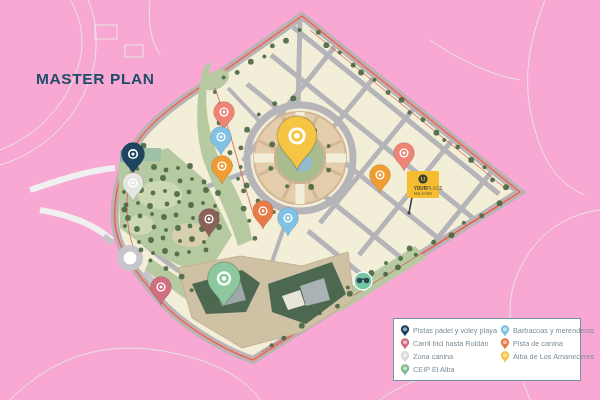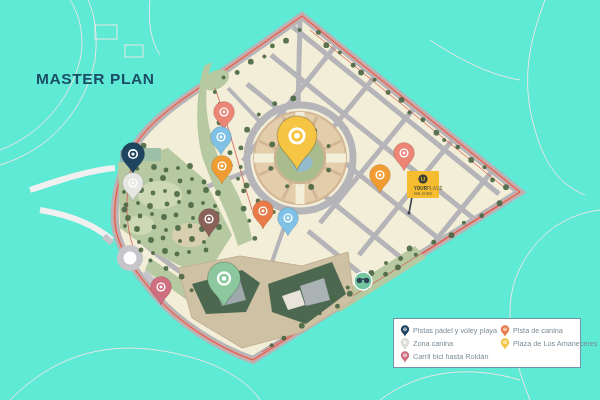--- a/index.html
+++ b/index.html
@@ -1,16 +1,16 @@
 <!DOCTYPE html>
 <html><head>
 <meta charset="utf-8">
 <style>
   body{margin:0;font-family:"Liberation Sans",sans-serif;background:#fff}
-  #page{position:relative;width:600px;height:400px;background:#5eead4;overflow:hidden}
+  #page{position:relative;width:600px;height:400px;background:#f9a8d4;overflow:hidden}
   #map{position:absolute;left:0;top:0}
   #title{position:absolute;left:36px;top:70px;font-weight:bold;font-size:15.5px;color:#1c4e68;letter-spacing:.6px}
   #legend{position:absolute;left:393px;top:318px;width:188px;background:#fff;border:1px solid #6f94a9;
           padding:5px 3px 4px 6px;display:flex;gap:3px;box-sizing:border-box}
   .lg-col{flex:1;display:flex;flex-direction:column}
   .lg-row{display:flex;align-items:center;gap:3px;height:13px}
   .lg-label{font-size:7.3px;color:#7b8d99;white-space:nowrap}
   .lg-pin{display:inline-flex}
   .lg-pin svg{display:block}
 </style>
@@ -339,48 +339,64 @@
     <div class="lg-col">
       <div class="lg-row">
         <span class="lg-pin" style="color: rgb(30, 68, 96);">
             <svg width="10" height="12" viewBox="-12 -30.5 24 32">
               <use href="#pinSym"></use>
             </svg>
           </span>
         <span class="lg-label">Pistas pádel y vóley playa</span>
       </div>
       <div class="lg-row">
+        <span class="lg-pin" style="color: rgb(207, 111, 128);">
+            <svg width="10" height="12" viewBox="-12 -30.5 24 32">
+              <use href="#pinSym"></use>
+            </svg>
+          </span>
+        <span class="lg-label">Carril bici hasta Roldán</span>
+      </div>
+      <div class="lg-row">
         <span class="lg-pin" style="color: rgb(220, 220, 216);">
             <svg width="10" height="12" viewBox="-12 -30.5 24 32">
               <use href="#pinSym"></use>
             </svg>
           </span>
         <span class="lg-label">Zona canina</span>
       </div>
       <div class="lg-row">
-        <span class="lg-pin" style="color: rgb(207, 111, 128);">
-            <svg width="10" height="12" viewBox="-12 -30.5 24 32">
-              <use href="#pinSym"></use>
-            </svg>
-          </span>
-        <span class="lg-label">Carril bici hasta Roldán</span>
+        <span class="lg-pin" style="color: rgb(127, 191, 143);">
+            <svg width="10" height="12" viewBox="-12 -30.5 24 32">
+              <use href="#pinSym"></use>
+            </svg>
+          </span>
+        <span class="lg-label">CEIP El Alba</span>
       </div>
     </div>
     <div class="lg-col">
       <div class="lg-row">
+        <span class="lg-pin" style="color: rgb(127, 194, 229);">
+            <svg width="10" height="12" viewBox="-12 -30.5 24 32">
+              <use href="#pinSym"></use>
+            </svg>
+          </span>
+        <span class="lg-label">Barbacoas y merenderos</span>
+      </div>
+      <div class="lg-row">
         <span class="lg-pin" style="color: rgb(232, 123, 71);">
             <svg width="10" height="12" viewBox="-12 -30.5 24 32">
               <use href="#pinSym"></use>
             </svg>
           </span>
         <span class="lg-label">Pista de canina</span>
       </div>
       <div class="lg-row">
         <span class="lg-pin" style="color: rgb(246, 197, 68);">
             <svg width="10" height="12" viewBox="-12 -30.5 24 32">
               <use href="#pinSym"></use>
             </svg>
           </span>
-        <span class="lg-label">Plaza de Los Amaneceres</span>
+        <span class="lg-label">Alba de Los Amaneceres</span>
       </div>
     </div>
   </div>
 </div>
 
 </body></html>

